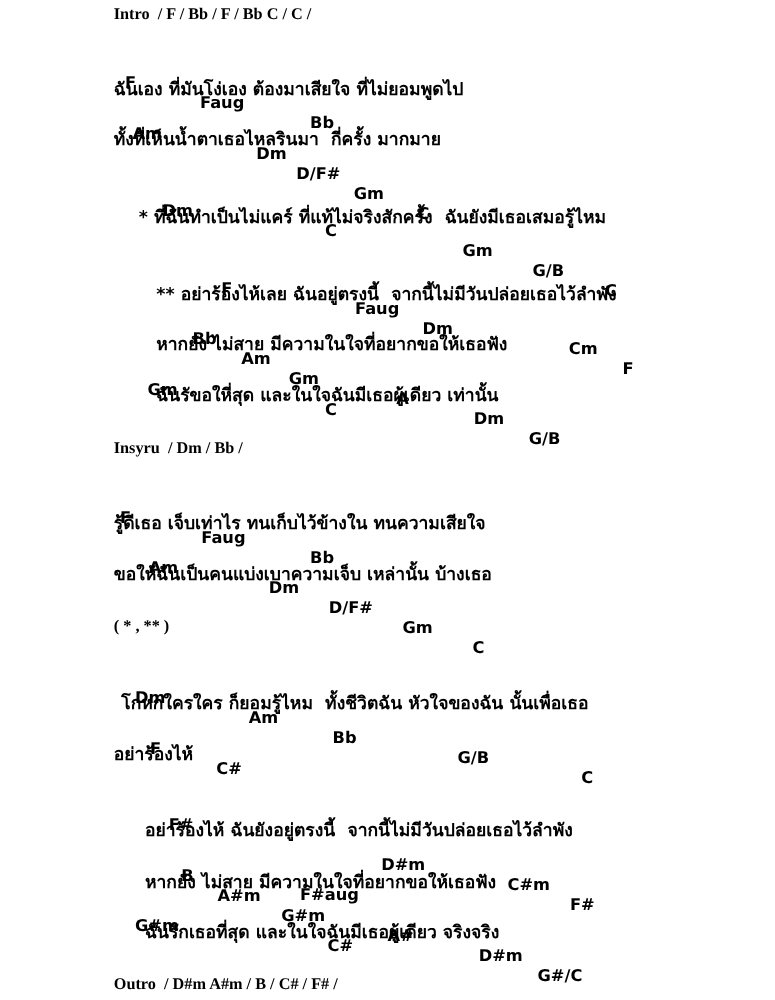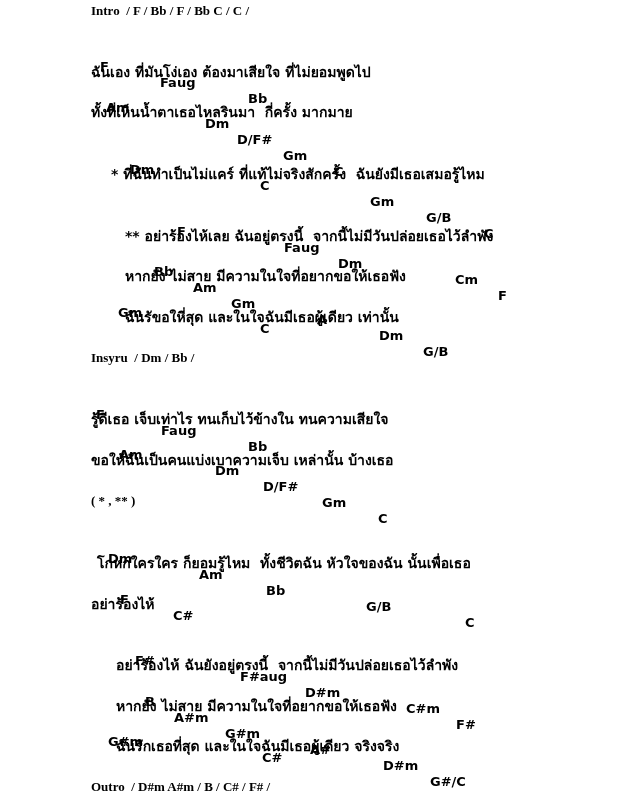--- a/index.html
+++ b/index.html
@@ -120,21 +120,21 @@
   </div>
   <div class="line lyric" style="left:97px; top:555px;">โกหกใครใคร ก็ยอมรู้ไหม  ทั้งชีวิตฉัน หัวใจของฉัน นั้นเพื่อเธอ</div>
   <div class="line" style="left:0; top:576px; width:620px;">
     <span class="chord" style="left:120px;">F</span>
     <span class="chord" style="left:173px;">C#</span>
   </div>
   <div class="line lyric" style="left:91px; top:596px;">อย่าร้องไห้</div>
 
   <div class="line" style="left:0; top:637px; width:620px;">
     <span class="chord" style="left:135px;">F#</span>
-    <span class="chord" style="left:240px;">F#aug</span>
+    <span class="chord" style="left:240px;margin-top:40px;">F#aug</span>
     <span class="chord" style="left:305px;">D#m</span>
     <span class="chord" style="left:406px;">C#m</span>
     <span class="chord" style="left:456px;">F#</span>
   </div>
   <div class="line lyric" style="left:116px; top:657px;">อย่าร้องไห้ ฉันยังอยู่ตรงนี้  จากนี้ไม่มีวันปล่อยเธอไว้ลำพัง</div>
   <div class="line" style="left:0; top:678px; width:620px;">
     <span class="chord" style="left:145px;">B</span>
     <span class="chord" style="left:174px;">A#m</span>
     <span class="chord" style="left:225px;">G#m</span>
     <span class="chord" style="left:310px;">A#</span>

